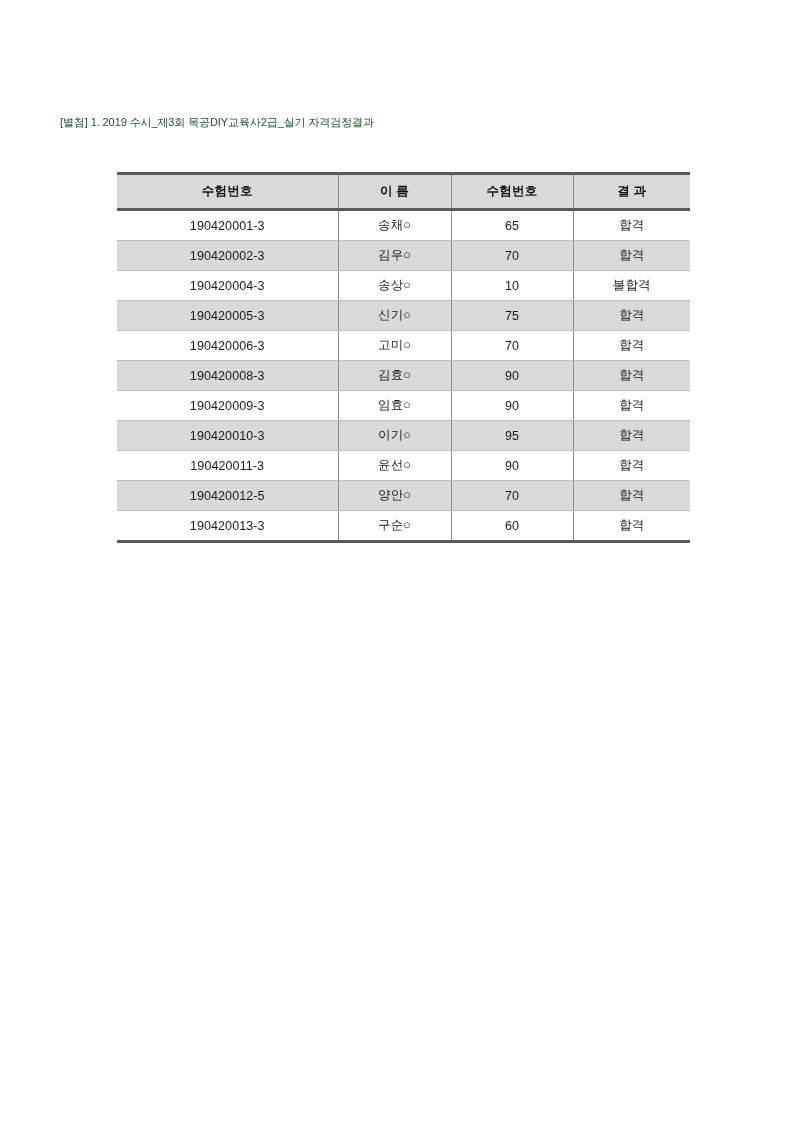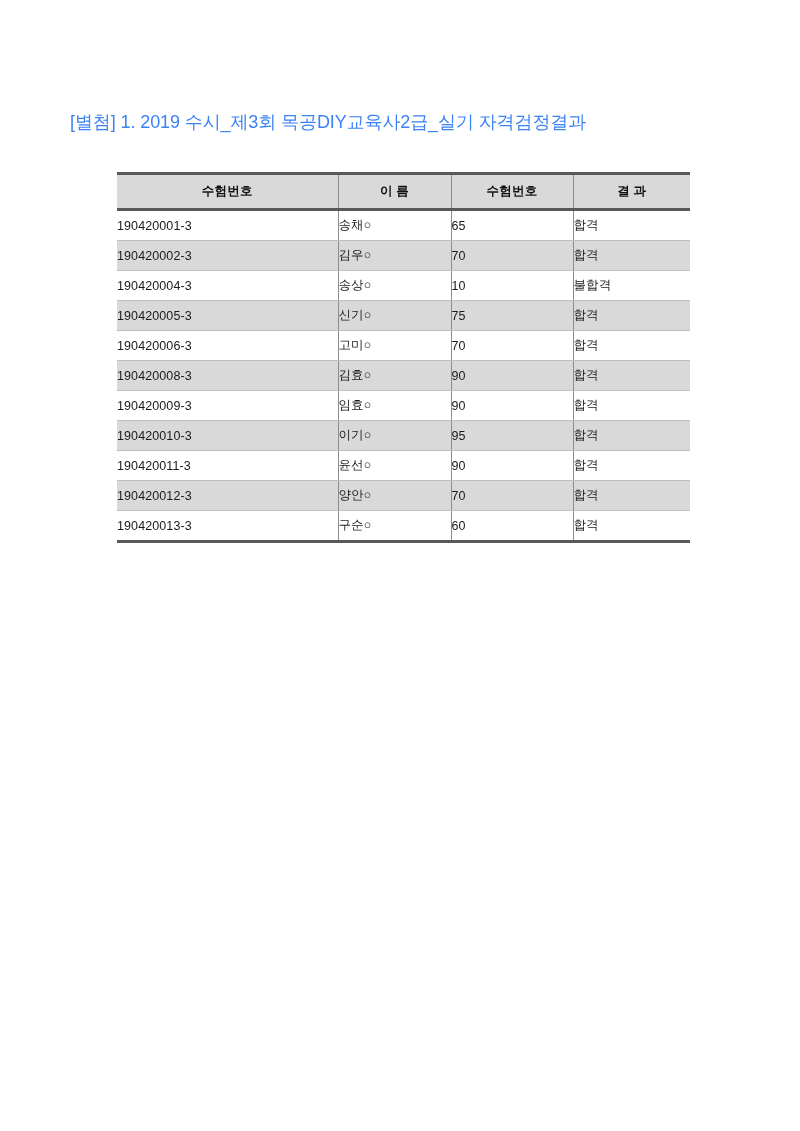--- a/index.html
+++ b/index.html
@@ -19,26 +19,26 @@
 
   .page {
     position: absolute;
     inset: 0;
     background: #ffffff;
   }
 
   
   .doc-title {
     position: absolute;
-    left: 70px;
+    left: 60px;
     top: 113px;
-    font-size: 18px;
+    font-size: 11px;
     line-height: 18px;
     letter-spacing: -0.1px;
-    color: #3b82f6;
+    color: #14532d;
     white-space: nowrap;
   }
 
   
   .table-wrap {
     position: absolute;
     left: 117px;
     top: 172px;
     width: 573px;
   }
@@ -70,20 +70,21 @@
     letter-spacing: 0.2px;
   }
   table.result-table thead th:first-child {
     border-left: none;
   }
 
   
   table.result-table tbody td {
     height: 29px;
     padding: 0;
+    text-align: center;
     vertical-align: middle;
     border-left: 1px solid #8c8c8c;
     border-bottom: 1px solid #bfbfbf;
     color: #1a1a1a;
     font-size: 12.5px;
     letter-spacing: 0.1px;
   }
   table.result-table tbody td:first-child {
     border-left: none;
   }
@@ -179,21 +180,21 @@
             <td class="cell-score">95</td>
             <td class="cell-result">합격</td>
           </tr>
           <tr>
             <td class="cell-id">190420011-3</td>
             <td class="cell-name">윤선○</td>
             <td class="cell-score">90</td>
             <td class="cell-result">합격</td>
           </tr>
           <tr>
-            <td class="cell-id">190420012-3</td>
+            <td class="cell-id">190420012-5</td>
             <td class="cell-name">양안○</td>
             <td class="cell-score">70</td>
             <td class="cell-result">합격</td>
           </tr>
           <tr>
             <td class="cell-id">190420013-3</td>
             <td class="cell-name">구순○</td>
             <td class="cell-score">60</td>
             <td class="cell-result">합격</td>
           </tr>

